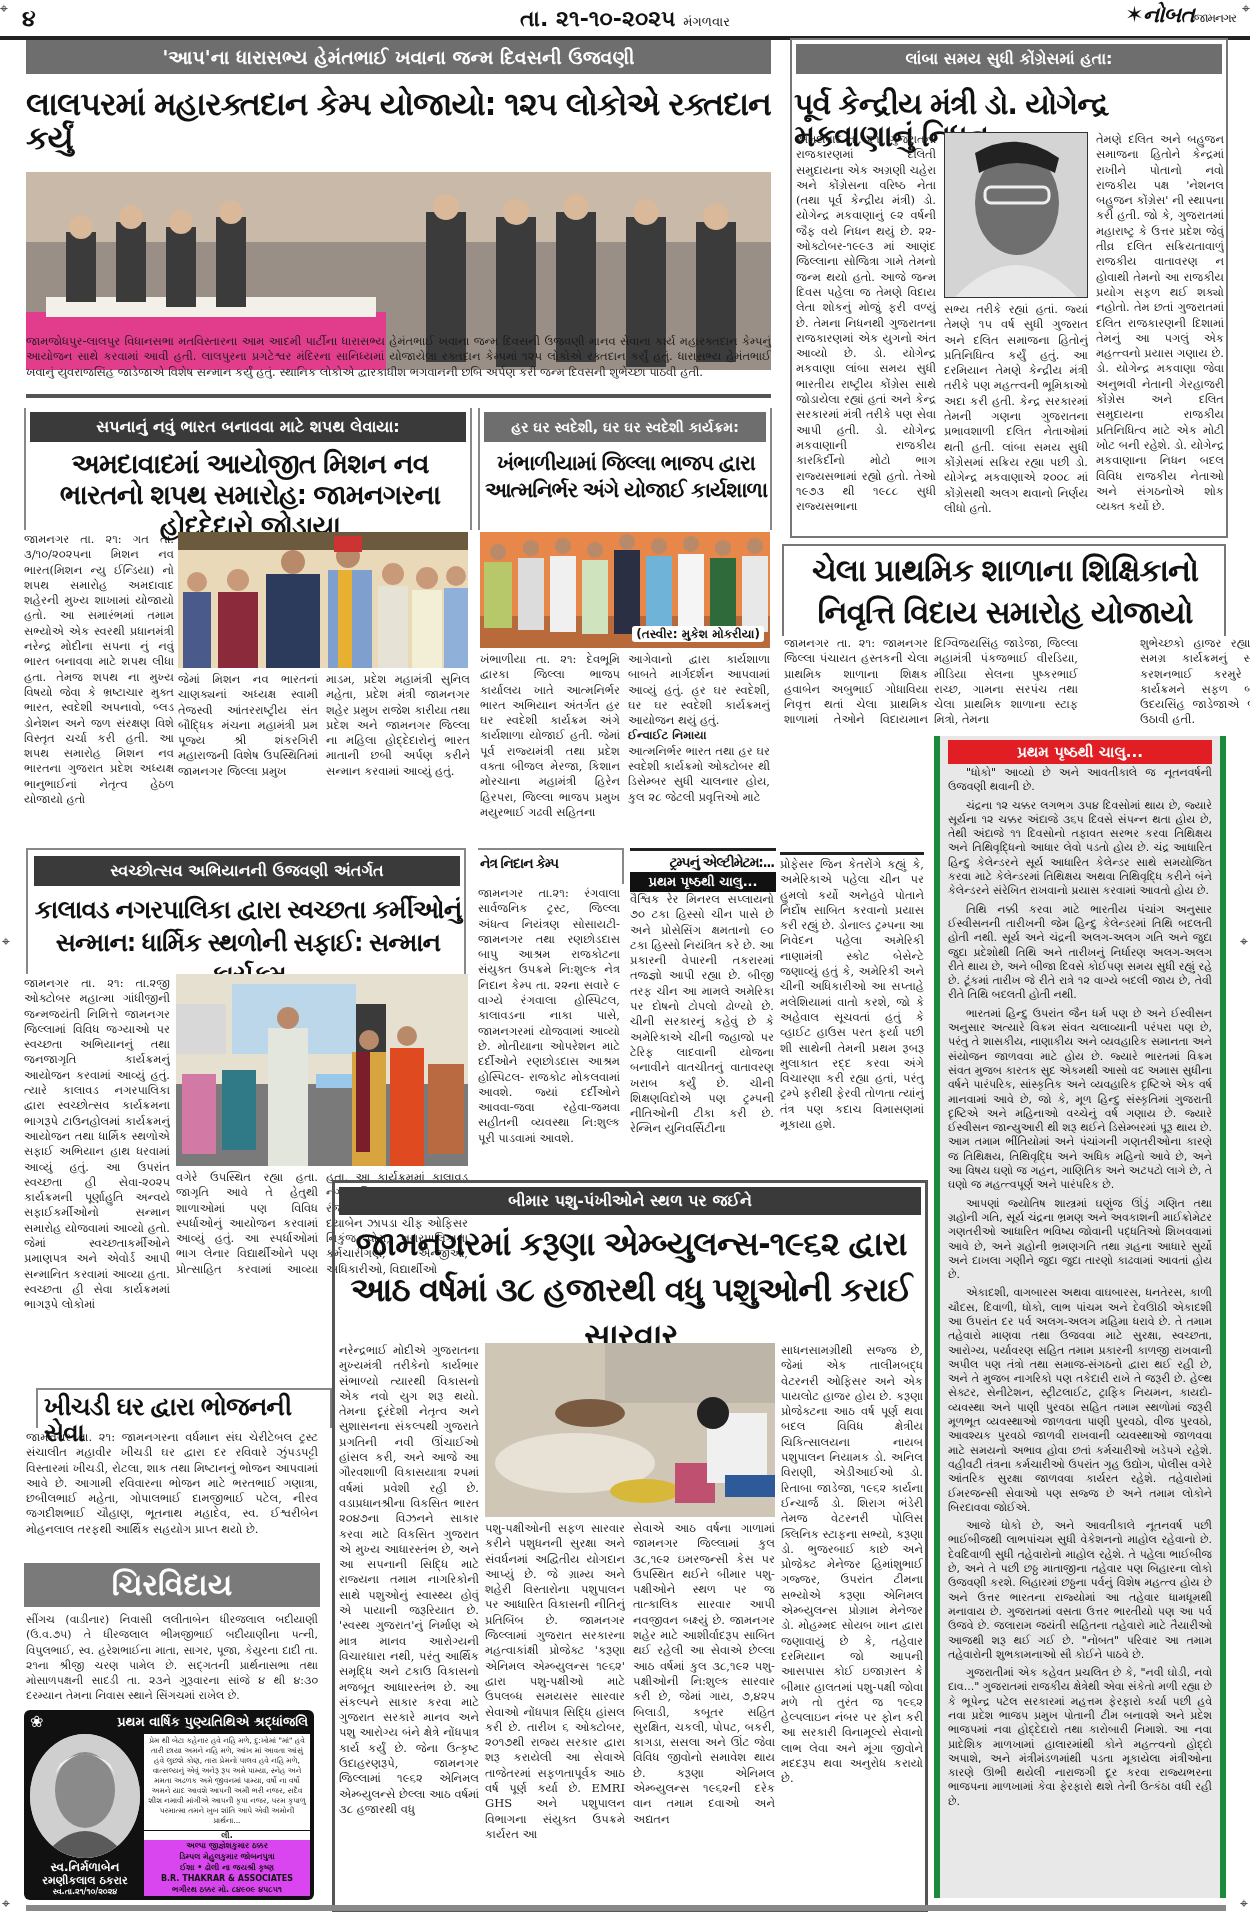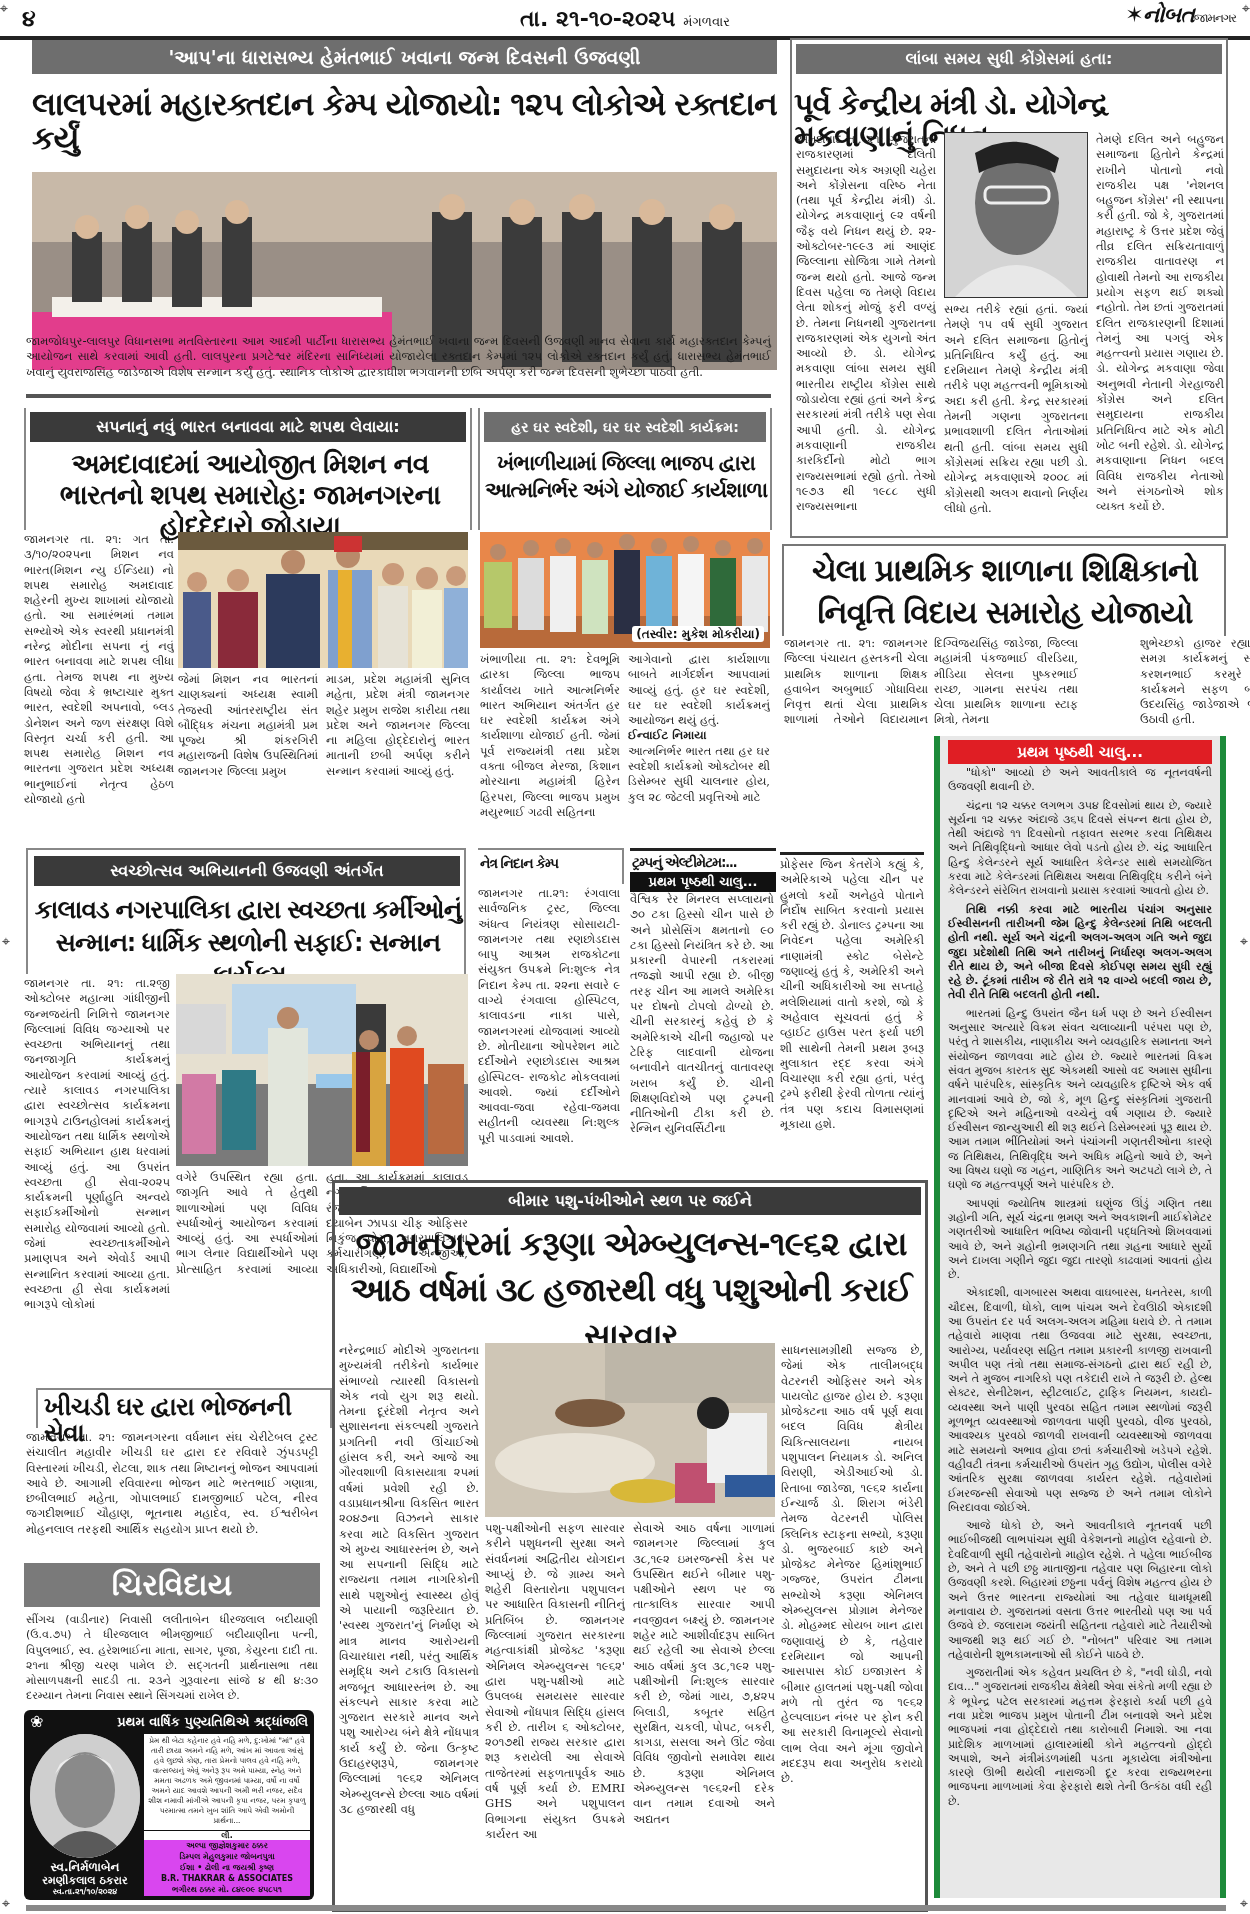--- a/index.html
+++ b/index.html
@@ -30,21 +30,21 @@
 <body>
 
 <div class="abs masthead">
   <span class="abs reg" style="left:0;top:0;">⌖</span>
   <div class="abs page-no">૪</div>
   <div class="abs date"><span>તા. ૨૧-૧૦-૨૦૨૫</span> <small>મંગળવાર</small></div>
   <div class="abs logo"><span>✶</span><span>નોબત</span><small>જામનગર</small></div>
   <span class="abs reg" style="right:0;top:0;">⌖</span>
 </div>
 
-<div class="abs" style="left:26px;top:40px;width:745px;height:290px;margin-left:6px;">
+<div class="abs" style="left:26px;top:40px;width:745px;height:290px;">
   <div class="abs kicker" style="left:0;top:0;width:745px;">'આપ'ના ધારાસભ્ય હેમંતભાઈ ખવાના જન્મ દિવસની ઉજવણી</div>
   <div class="abs head" style="left:0;top:48px;width:745px;font-size:32px;">લાલપરમાં મહારક્તદાન કેમ્પ યોજાયો: ૧૨૫ લોકોએ રક્તદાન કર્યું</div>
   <div class="abs photo" style="left:0;top:132px;width:745px;height:198px;">
     <svg width="745" height="198">
       <rect width="745" height="198" fill="#9a8f86"></rect>
       <rect x="0" y="0" width="745" height="70" fill="#c8b9a8"></rect>
       <rect x="0" y="140" width="360" height="58" fill="#e23d8c"></rect>
       <rect x="20" y="125" width="330" height="20" fill="#f3f0ea"></rect>
       <g fill="#3b3b3b">
         <rect x="40" y="60" width="30" height="70"></rect>
@@ -194,21 +194,21 @@
   </svg>
 </div>
 <div class="abs body-text" style="left:176px;top:1170px;width:292px;height:200px;overflow:hidden;column-count:2;column-gap:8px;">વગેરે ઉપસ્થિત રહ્યા હતા. જાગૃતિ આવે તે હેતુથી શાળાઓમાં પણ વિવિધ સ્પર્ધાઓનું આયોજન કરવામાં આવ્યું હતું. આ સ્પર્ધાઓમાં ભાગ લેનાર વિદ્યાર્થીઓને પણ પ્રોત્સાહિત કરવામાં આવ્યા હતા. આ કાર્યક્રમમાં કાલાવડ નગરપાલિકાના પ્રમુખ રંજનબેન રાખોલીયા, ઉપપ્રમુખ દયાબેન ઝાપડા ચીફ ઓફિસર નિકુંજ વોરા, નગરપાલિકાના કર્મચારીગણ, એન્જીઓ, અધિકારીઓ, વિદ્યાર્થીઓ</div>
 
 <div class="abs" style="left:478px;top:848px;width:146px;height:36px;border-right:2px solid #888;border-top:2px solid #888;">
   <div class="head" style="font-size:14px;padding:6px 2px;">નેત્ર નિદાન કેમ્પ</div>
 </div>
 <div class="abs body-text" style="left:478px;top:886px;width:142px;height:280px;overflow:hidden;">જામનગર તા.૨૧: રંગવાલા સાર્વજનિક ટ્રસ્ટ, જિલ્લા અંધત્વ નિયંત્રણ સોસાયટી-જામનગર તથા રણછોડદાસ બાપુ આશ્રમ રાજકોટના સંયુક્ત ઉપક્રમે નિ:શુલ્ક નેત્ર નિદાન કેમ્પ તા. ૨૨ના સવારે ૯ વાગ્યે રંગવાલા હોસ્પિટલ, કાલાવડના નાકા પાસે, જામનગરમાં યોજવામાં આવ્યો છે. મોતીયાના ઓપરેશન માટે દર્દીઓને રણછોડદાસ આશ્રમ હોસ્પિટલ- રાજકોટ મોકલવામાં આવશે. જ્યાં દર્દીઓને આવવા-જવા રહેવા-જમવા સહીતની વ્યવસ્થા નિ:શુલ્ક પૂરી પાડવામાં આવશે.</div>
 
 <div class="abs" style="left:630px;top:848px;width:146px;height:40px;border-top:3px solid #222;">
-  <div class="head" style="font-size:14px;padding:4px 2px 2px;">ટ્રમ્પનું એલ્ટીમેટમ:...</div>
+  <div class="head" style="font-size:14px;padding:4px 2px 2px;text-align:right;">ટ્રમ્પનું એલ્ટીમેટમ:...</div>
   <div class="kicker black">પ્રથમ પૃષ્ઠથી ચાલુ...</div>
 </div>
 <div class="abs body-text" style="left:630px;top:892px;width:144px;height:274px;overflow:hidden;">વૈશ્વિક રેર મિનરલ સપ્લાયનો ૭૦ ટકા હિસ્સો ચીન પાસે છે અને પ્રોસેસિંગ ક્ષમતાનો ૯૦ ટકા હિસ્સો નિયંત્રિત કરે છે. આ પ્રકારની વેપારની તકરારમાં તજજ્ઞો આપી રહ્યા છે. બીજી તરફ ચીન આ મામલે અમેરિકા પર દોષનો ટોપલો ઢોળ્યો છે. ચીની સરકારનું કહેવું છે કે અમેરિકાએ ચીની જહાજો પર ટેરિફ લાદવાની યોજના બનાવીને વાતચીતનું વાતાવરણ ખરાબ કર્યું છે. ચીની શિક્ષણવિદોએ પણ ટ્રમ્પની નીતિઓની ટીકા કરી છે. રેન્મિન યુનિવર્સિટીના</div>
 <div class="abs body-text" style="left:780px;top:852px;width:144px;height:314px;overflow:hidden;border-top:3px solid #222;padding-top:2px;">પ્રોફેસર જિન કેતરોંગે કહ્યું કે, અમેરિકાએ પહેલા ચીન પર હુમલો કર્યો અનેહવે પોતાને નિર્દોષ સાબિત કરવાનો પ્રયાસ કરી રહ્યું છે. ડોનાલ્ડ ટ્રમ્પના આ નિવેદન પહેલા અમેરિકી નાણામંત્રી સ્કોટ બેસેન્ટે જણાવ્યું હતું કે, અમેરિકી અને ચીની અધિકારીઓ આ સપ્તાહે મલેશિયામાં વાતો કરશે, જો કે અહેવાલ સૂચવતાં હતું કે વ્હાઈટ હાઉસ પરત ફર્યા પછી શી સાથેની તેમની પ્રથમ રૂબરૂ મુલાકાત રદ્દ કરવા અંગે વિચારણા કરી રહ્યા હતાં, પરંતુ ટ્રમ્પે ફરીથી ફેરવી તોળતા ત્યાંનું તંત્ર પણ કદાચ વિમાસણમાં મૂકાયા હશે.</div>
 
 <div class="abs" style="left:332px;top:1180px;width:596px;height:732px;border:3px solid #555;">
   <div class="abs kicker dark" style="left:4px;top:4px;width:582px;font-size:16px;line-height:28px;">બીમાર પશુ-પંખીઓને સ્થળ પર જઈને</div>
   <div class="abs head" style="left:4px;top:38px;width:584px;font-size:33px;text-align:center;line-height:1.4;">જામનગરમાં કરૂણા એમ્બ્યુલન્સ-૧૯૬૨ દ્વારા આઠ વર્ષમાં ૩૮ હજારથી વધુ પશુઓની કરાઈ સારવાર</div>
   <div class="abs body-text" style="left:4px;top:160px;width:140px;height:566px;overflow:hidden;">નરેન્દ્રભાઈ મોદીએ ગુજરાતના મુખ્યમંત્રી તરીકેનો કાર્યભાર સંભાળ્યો ત્યારથી વિકાસનો એક નવો યુગ શરૂ થયો. તેમના દૂરંદેશી નેતૃત્વ અને સુશાસનના સંકલ્પથી ગુજરાતે પ્રગતિની નવી ઊંચાઈઓ હાંસલ કરી, અને આજે આ ગૌરવશાળી વિકાસયાત્રા ૨૫માં વર્ષમાં પ્રવેશી રહી છે. વડાપ્રધાનશ્રીના વિકસિત ભારત ૨૦૪૭ના વિઝનને સાકાર કરવા માટે વિકસિત ગુજરાત એ મુખ્ય આધારસ્તંભ છે, અને આ સપનાની સિદ્ધિ માટે રાજ્યના તમામ નાગરિકોની સાથે પશુઓનું સ્વાસ્થ્ય હોવું એ પાયાની જરૂરિયાત છે. 'સ્વસ્થ ગુજરાત'નું નિર્માણ એ માત્ર માનવ આરોગ્યની વિચારધારા નથી, પરંતુ આર્થિક સમૃદ્ધિ અને ટકાઉ વિકાસનો મજબૂત આધારસ્તંભ છે. આ સંકલ્પને સાકાર કરવા માટે ગુજરાત સરકારે માનવ અને પશુ આરોગ્ય બંને ક્ષેત્રે નોંધપાત્ર કાર્ય કર્યું છે. જેના ઉત્કૃષ્ટ ઉદાહરણરૂપે, જામનગર જિલ્લામાં ૧૯૬૨ એનિમલ એમ્બ્યુલન્સે છેલ્લા આઠ વર્ષમાં ૩૮ હજારથી વધુ</div>
   <div class="abs photo" style="left:150px;top:160px;width:290px;height:174px;">
@@ -262,21 +262,21 @@
     <div style="font-size:11px;">રમણીકલાલ ઠકરાર</div>
     <div style="font-size:8px;">સ્વ.તા.૨૧/૧૦/૨૦૨૪</div>
   </div>
 </div>
 
 <div class="abs green-box" style="left:934px;top:736px;width:292px;height:1162px;">
   <div class="kicker red" style="margin:4px 8px 2px;">પ્રથમ પૃષ્ઠથી ચાલુ...</div>
   <div style="padding:0 8px;font-family:'DejaVu Sans',sans-serif;font-size:11px;line-height:14.3px;text-align:justify;overflow:hidden;height:1126px;">
     <p style="text-indent:18px;margin-bottom:4px;">"ધોકો" આવ્યો છે અને આવતીકાલે જ નૂતનવર્ષની ઉજવણી થવાની છે.</p>
     <p style="text-indent:18px;margin-bottom:4px;">ચંદ્રના ૧૨ ચક્કર લગભગ ૩૫૪ દિવસોમાં થાય છે, જ્યારે સૂર્યના ૧૨ ચક્કર અંદાજે ૩૬૫ દિવસે સંપન્ન થતા હોય છે, તેથી અંદાજે ૧૧ દિવસોનો તફાવત સરભર કરવા તિથિક્ષય અને તિથિવૃદ્ધિનો આધાર લેવો પડતો હોય છે. ચંદ્ર આધારિત હિન્દુ કેલેન્ડરને સૂર્ય આધારિત કેલેન્ડર સાથે સમયોજિત કરવા માટે કેલેન્ડરમાં તિથિક્ષય અથવા તિથિવૃદ્ધિ કરીને બંને કેલેન્ડરને સંરેખિત રાખવાનો પ્રયાસ કરવામાં આવતો હોય છે.</p>
-    <p style="text-indent:18px;margin-bottom:4px;font-weight:bold;">તિથિ નક્કી કરવા માટે ભારતીય પંચાંગ અનુસાર ઈસ્વીસનની તારીખની જેમ હિન્દુ કેલેન્ડરમાં તિથિ બદલતી હોતી નથી. સૂર્ય અને ચંદ્રની અલગ-અલગ ગતિ અને જુદા જુદા પ્રદેશોથી તિથિ અને તારીખનું નિર્ધારણ અલગ-અલગ રીતે થાય છે, અને બીજા દિવસે કોઈપણ સમય સુધી રહ્યું રહે છે. ટૂંકમાં તારીખ જે રીતે રાત્રે ૧૨ વાગ્યે બદલી જાય છે, તેવી રીતે તિથિ બદલતી હોતી નથી.</p>
+    <p style="text-indent:18px;margin-bottom:4px;">તિથિ નક્કી કરવા માટે ભારતીય પંચાંગ અનુસાર ઈસ્વીસનની તારીખની જેમ હિન્દુ કેલેન્ડરમાં તિથિ બદલતી હોતી નથી. સૂર્ય અને ચંદ્રની અલગ-અલગ ગતિ અને જુદા જુદા પ્રદેશોથી તિથિ અને તારીખનું નિર્ધારણ અલગ-અલગ રીતે થાય છે, અને બીજા દિવસે કોઈપણ સમય સુધી રહ્યું રહે છે. ટૂંકમાં તારીખ જે રીતે રાત્રે ૧૨ વાગ્યે બદલી જાય છે, તેવી રીતે તિથિ બદલતી હોતી નથી.</p>
     <p style="text-indent:18px;margin-bottom:4px;">ભારતમાં હિન્દુ ઉપરાંત જૈન ધર્મ પણ છે અને ઈસ્વીસન અનુસાર અત્યારે વિક્રમ સંવત ચલાવ્યાની પરંપરા પણ છે, પરંતુ તે શાસકીય, નાણાકીય અને વ્યવહારિક સમાનતા અને સંયોજન જાળવવા માટે હોય છે. જ્યારે ભારતમાં વિક્રમ સંવત મુજબ કારતક સુદ એકમથી આસો વદ અમાસ સુધીના વર્ષને પારંપરિક, સાંસ્કૃતિક અને વ્યવહારિક દૃષ્ટિએ એક વર્ષ માનવામાં આવે છે, જો કે, મૂળ હિન્દુ સંસ્કૃતિમાં ગુજરાતી દૃષ્ટિએ અને મહિનાઓ વચ્ચેનું વર્ષ ગણાય છે. જ્યારે ઈસ્વીસન જાન્યુઆરી થી શરૂ થઈને ડિસેમ્બરમાં પૂરૂ થાય છે. આમ તમામ ભીંતિયોમાં અને પંચાંગની ગણતરીઓના કારણે જ તિથિક્ષય, તિથિવૃદ્ધિ અને અધિક મહિનો આવે છે, અને આ વિષય ઘણો જ ગહન, ગાણિતિક અને અટપટો લાગે છે, તે ઘણો જ મહત્ત્વપૂર્ણ અને પારંપરિક છે.</p>
     <p style="text-indent:18px;margin-bottom:4px;">આપણાં જ્યોતિષ શાસ્ત્રમાં ઘણુંજ ઊંડું ગણિત તથા ગ્રહોની ગતિ, સૂર્ય ચંદ્રના ભ્રમણ અને અવકાશની માઈક્રોમેટર ગણતરીઓ આધારિત ભવિષ્ય જોવાની પદ્ધતિઓ શિખવવામાં આવે છે, અને ગ્રહોની ભ્રમણગતિ તથા ગ્રહના આધારે સુર્યો અને દાખલા ગણીને જુદા જુદા તારણો કાઢવામાં આવતાં હોય છે.</p>
     <p style="text-indent:18px;margin-bottom:4px;">એકાદશી, વાગબારસ અથવા વાઘબારસ, ધનતેરસ, કાળી ચૌદસ, દિવાળી, ધોકો, લાભ પાંચમ અને દેવઊઠી એકાદશી આ ઉપરાંત દર પર્વ અલગ-અલગ મહિમા ધરાવે છે. તે તમામ તહેવારો માણવા તથા ઉજવવા માટે સુરક્ષા, સ્વચ્છતા, આરોગ્ય, પર્યાવરણ સહિત તમામ પ્રકારની કાળજી રાખવાની અપીલ પણ તંત્રો તથા સમાજ-સંગઠનો દ્વારા થઈ રહી છે, અને તે મુજબ નાગરિકો પણ તકેદારી રાખે તે જરૂરી છે. હેલ્થ સેક્ટર, સેનીટેશન, સ્ટ્રીટલાઈટ, ટ્રાફિક નિયમન, કાયદો-વ્યવસ્થા અને પાણી પુરવઠા સહિત તમામ સ્થળોમાં જરૂરી મૂળભૂત વ્યવસ્થાઓ જાળવતા પાણી પુરવઠો, વીજ પુરવઠો, આવશ્યક પુરવઠો જાળવી રાખવાની વ્યવસ્થાઓ જાળવવા માટે સમયનો અભાવ હોવા છતાં કર્મચારીઓ ખડેપગે રહેશે. વહીવટી તંત્રના કર્મચારીઓ ઉપરાંત ગૃહ ઉદ્યોગ, પોલીસ વગેરે આંતરિક સુરક્ષા જાળવવા કાર્યરત રહેશે. તહેવારોમાં ઈમરજન્સી સેવાઓ પણ સજ્જ છે અને તમામ લોકોને બિરદાવવા જોઈએ.</p>
     <p style="text-indent:18px;margin-bottom:4px;">આજે ધોકો છે, અને આવતીકાલે નૂતનવર્ષ પછી ભાઈબીજથી લાભપાંચમ સુધી વેકેશનનો માહોલ રહેવાનો છે. દેવદિવાળી સુધી તહેવારોનો માહોલ રહેશે. તે પહેલા ભાઈબીજ છે, અને તે પછી છઠ્ઠ માતાજીના તહેવાર પણ બિહારના લોકો ઉજવણી કરશે. બિહારમાં છઠ્ઠના પર્વનું વિશેષ મહત્ત્વ હોય છે અને ઉત્તર ભારતના રાજ્યોમાં આ તહેવાર ધામધૂમથી મનાવાય છે. ગુજરાતમાં વસતા ઉત્તર ભારતીયો પણ આ પર્વ ઉજવે છે. જલારામ જયંતી સહિતના તહેવારો માટે તૈયારીઓ આજથી શરૂ થઈ ગઈ છે. "નોબત" પરિવાર આ તમામ તહેવારોની શુભકામનાઓ સૌ કોઈને પાઠવે છે.</p>
     <p style="text-indent:18px;margin-bottom:4px;">ગુજરાતીમાં એક કહેવત પ્રચલિત છે કે, "નવી ઘોડી, નવો દાવ..." ગુજરાતમાં રાજકીય ક્ષેત્રેથી એવા સંકેતો મળી રહ્યા છે કે ભૂપેન્દ્ર પટેલ સરકારમાં મહત્તમ ફેરફારો કર્યા પછી હવે નવા પ્રદેશ ભાજપ પ્રમુખ પોતાની ટીમ બનાવશે અને પ્રદેશ ભાજપમાં નવા હોદ્દેદારો તથા કારોબારી નિમાશે. આ નવા પ્રાદેશિક માળખામાં હાલારમાંથી કોને મહત્ત્વનો હોદ્દો અપાશે, અને મંત્રીમંડળમાંથી પડતા મૂકાયેલા મંત્રીઓના કારણે ઊભી થયેલી નારાજગી દૂર કરવા રાજ્યભરના ભાજપના માળખામાં કેવા ફેરફારો થશે તેની ઉત્કંઠા વધી રહી છે.</p>
   </div>
 </div>
 
 <div class="abs rule" style="left:26px;top:1905px;width:1200px;height:6px;background:#888;"></div>
 <span class="abs reg" style="left:2px;top:933px;">⌖</span>

